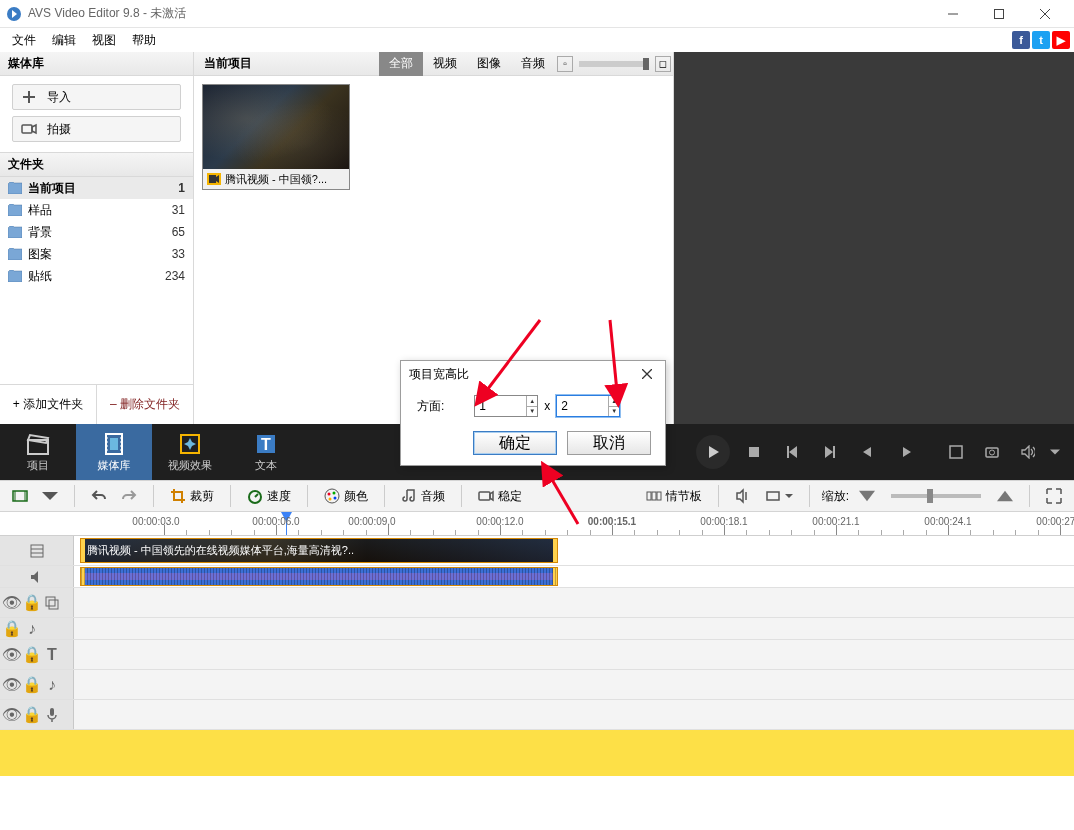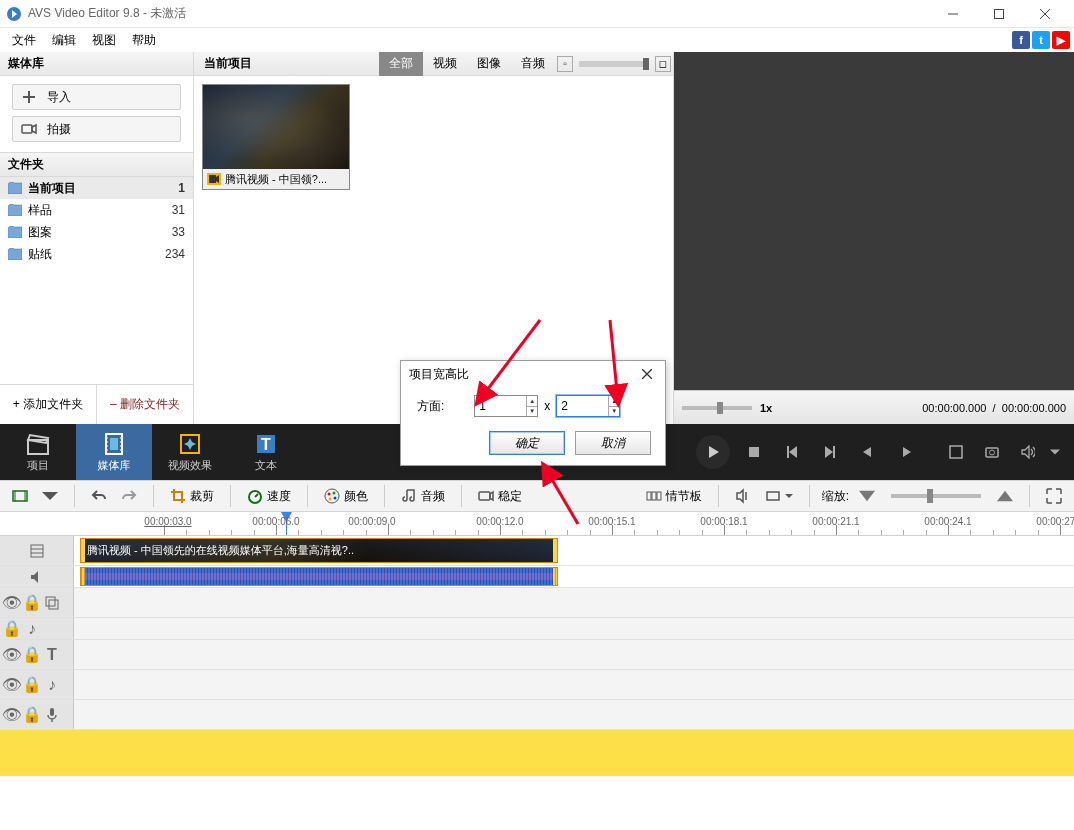--- a/index.html
+++ b/index.html
@@ -121,21 +121,21 @@
 .modal .mtitle .spacer { flex:1; }
 .modal .mclose { width: 20px; height: 20px; display:flex; align-items:center; justify-content:center; cursor:default; }
 .modal .mbody { padding: 8px 16px 4px 16px; display: flex; align-items: center; font-size: 12px; gap: 6px; }
 .numfield { width: 64px; height: 22px; border: 1px solid #888; display: flex; align-items: center; }
 .numfield.focus { border: 1px solid #2a7de1; outline: 1px solid #8fbef0; }
 .numfield input { width: 100%; border: none; padding: 0 4px; font-size: 12px; outline: none; }
 .numfield .spin { width: 14px; height: 100%; border-left: 1px solid #aaa; display:flex; flex-direction:column; }
 .numfield .spin div { flex:1; display:flex; align-items:center; justify-content:center; font-size:6px; color:#333; }
 .numfield .spin div+div { border-top:1px solid #aaa; }
 .modal .mbtns { display: flex; justify-content: flex-end; gap: 10px; padding: 10px 14px; }
-.modal .mbtn { width: 76px; height: 24px; border: 1px solid #9c9c9c; background: linear-gradient(#fff,#e6e6e6); font-size: 12px; display:flex; align-items:center; justify-content:center; cursor:default;font-style:italic; }
+.modal .mbtn { width: 84px; height: 24px; border: 1px solid #9c9c9c; background: linear-gradient(#fff,#e6e6e6); font-size: 16px; display:flex; align-items:center; justify-content:center; cursor:default; }
 .modal .mbtn.primary { border:1px solid #3b7cc4; box-shadow: inset 0 0 0 1px #a8cef0; }
 
 
 .arrow { position: absolute; z-index: 60; }
 .arrow svg { overflow: visible; }
 
 
 .watermark { position:absolute; right:12px; bottom:6px; font-size:20px; font-style:italic; color:#2a7de1; opacity:.45; display:flex; align-items:center; gap:6px; z-index:5;}
 .watermark .wurl { font-size:12px; color:#2a7de1; opacity:.8; font-style:normal; margin-left:6px;}
 .watermark svg { width:32px; height:32px; opacity:.6; }
@@ -207,20 +207,27 @@
           </svg>
         <span>当前项目</span>
           <span class="cnt">1</span>
       </div>
       <div class="folder-row">
         <svg viewBox="0 0 14 12">
             <path class="folder-icon" d="M0 2l2-2h3l1 1h8v11H0z"></path>
           </svg>
         <span>样品</span>
           <span class="cnt">31</span>
+      </div>
+      <div class="folder-row">
+        <svg viewBox="0 0 14 12">
+            <path class="folder-icon" d="M0 2l2-2h3l1 1h8v11H0z"></path>
+          </svg>
+        <span>背景</span>
+          <span class="cnt">65</span>
       </div>
       <div class="folder-row">
         <svg viewBox="0 0 14 12">
             <path class="folder-icon" d="M0 2l2-2h3l1 1h8v11H0z"></path>
           </svg>
         <span>图案</span>
           <span class="cnt">33</span>
       </div>
       <div class="folder-row">
         <svg viewBox="0 0 14 12">
@@ -261,27 +268,20 @@
               </svg>
             </span>
           <span>腾讯视频 - 中国领?...</span>
         </div>
       </div>
     </div>
   </div>
 
   <div class="preview">
     <div class="screen"></div>
-    <div class="pbar">
-      <div class="ptrack">
-          <div class="pth"></div>
-        </div>
-      <span class="pspeed">1x</span>
-      <span class="ptime"><span>00:00:00.000</span> &nbsp;/&nbsp; <span>00:00:00.000</span></span>
-    </div>
   </div>
 </div>
 
 <div class="darkbar">
   <div class="modebtn">
     <svg viewBox="0 0 24 24">
         <rect x="2" y="8" width="20" height="14" fill="none" stroke="currentColor" stroke-width="2"></rect>
         <path d="M2 8l2-5 18 3-2 5z" fill="none" stroke="currentColor" stroke-width="2"></path>
       </svg>
     <span>项目</span>
@@ -474,21 +474,21 @@
         <path d="M1 1h5M1 1v5M15 1h-5M15 1v5M1 15h5M1 15v-5M15 15h-5M15 15v-5" stroke="#555" fill="none" stroke-width="1.5"></path>
       </svg>
     </div>
 </div>
 
 <div class="ruler" id="ruler">
   <div class="playhead" id="playhead" style="left: 286px;">
       <div class="handle"></div>
     </div>
 <div class="tick-major" style="left: 164px;"></div>
-    <div class="label" style="left: 168px; text-decoration: underline;">00:00:03.0</div>
+    <div class="label" style="left: 156px;">00:00:03.0</div>
     <div class="tick-minor" style="left: 186.4px;"></div>
     <div class="tick-minor" style="left: 208.8px;"></div>
     <div class="tick-minor" style="left: 231.2px;"></div>
     <div class="tick-minor" style="left: 253.6px;"></div>
     <div class="tick-major" style="left: 276px;"></div>
     <div class="label" style="left: 276px;">00:00:06.0</div>
     <div class="tick-minor" style="left: 298.4px;"></div>
     <div class="tick-minor" style="left: 320.8px;"></div>
     <div class="tick-minor" style="left: 343.2px;"></div>
     <div class="tick-minor" style="left: 365.6px;"></div>
@@ -498,21 +498,21 @@
     <div class="tick-minor" style="left: 432.8px;"></div>
     <div class="tick-minor" style="left: 455.2px;"></div>
     <div class="tick-minor" style="left: 477.6px;"></div>
     <div class="tick-major" style="left: 500px;"></div>
     <div class="label" style="left: 500px;">00:00:12.0</div>
     <div class="tick-minor" style="left: 522.4px;"></div>
     <div class="tick-minor" style="left: 544.8px;"></div>
     <div class="tick-minor" style="left: 567.2px;"></div>
     <div class="tick-minor" style="left: 589.6px;"></div>
     <div class="tick-major" style="left: 612px;"></div>
-    <div class="label" style="left: 612px;">00:00:15.1</div>
+    <div class="label" style="left: 612px; font-weight: bold;">00:00:15.1</div>
     <div class="tick-minor" style="left: 634.4px;"></div>
     <div class="tick-minor" style="left: 656.8px;"></div>
     <div class="tick-minor" style="left: 679.2px;"></div>
     <div class="tick-minor" style="left: 701.6px;"></div>
     <div class="tick-major" style="left: 724px;"></div>
     <div class="label" style="left: 724px;">00:00:18.1</div>
     <div class="tick-minor" style="left: 746.4px;"></div>
     <div class="tick-minor" style="left: 768.8px;"></div>
     <div class="tick-minor" style="left: 791.2px;"></div>
     <div class="tick-minor" style="left: 813.6px;"></div>

